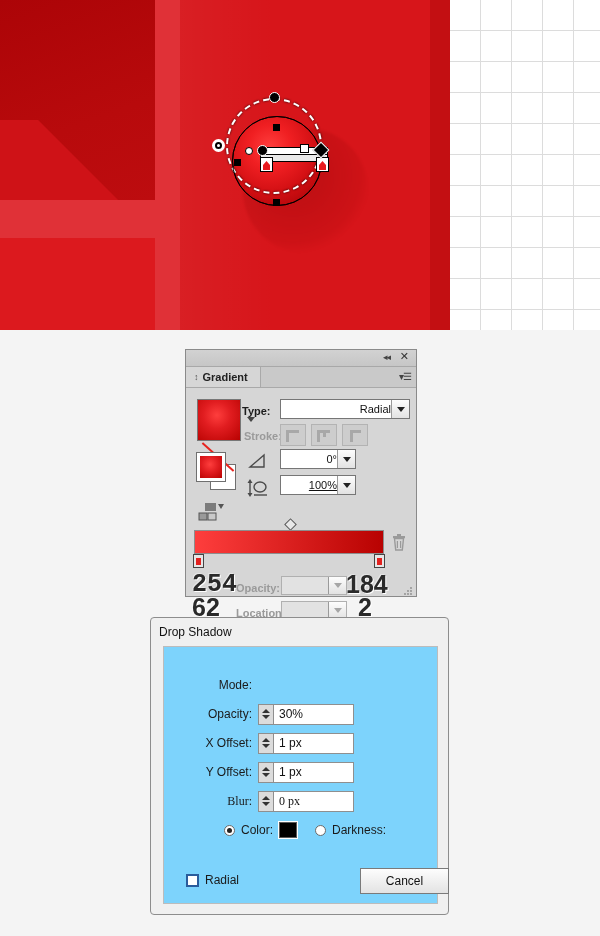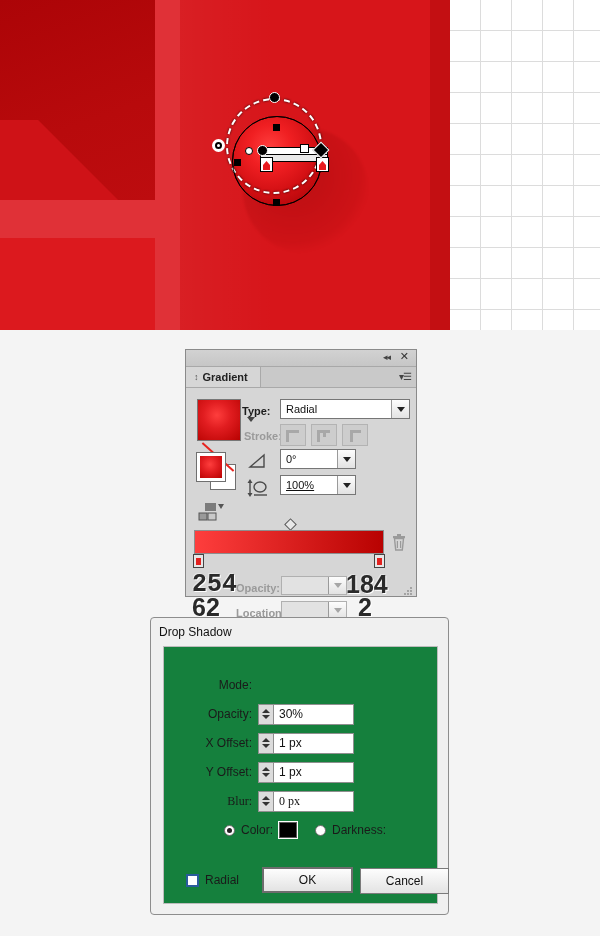--- a/index.html
+++ b/index.html
@@ -122,21 +122,21 @@
   .gp-titlebar .close{position:absolute;right:7px;top:1px;color:#333;font-size:11px;line-height:11px;}
   .gp-tabrow{position:relative;height:20px;background:#c9c9c9;border-bottom:1px solid #a9a9a9;}
   .gp-tab{
     position:absolute;left:0;top:0;height:20px;padding:0 12px 0 8px;
     background:#d6d6d6;border-right:1px solid #a9a9a9;
     display:flex;align-items:center;gap:4px;font-weight:bold;font-size:11px;color:#222;
   }
   .gp-tab .arrows{font-size:9px;color:#555;}
   .gp-menu{position:absolute;right:5px;top:4px;font-size:10px;color:#444;letter-spacing:-1px;}
 
-  .gp-body{position:relative;height:210px;}
+  .gp-body{position:relative;height:210px;text-align:right;}
 
   .swatch-main{
     position:absolute;left:11px;top:11px;width:44px;height:42px;
     border:1px solid #777;box-sizing:border-box;
     background:radial-gradient(circle at 45% 38%, #fe3e3d 0%, #e11d20 40%, #b80201 100%);
   }
   .swatch-caret{position:absolute;left:61px;top:29px;width:0;height:0;
     border-left:4px solid transparent;border-right:4px solid transparent;border-top:5px solid #444;}
 
   .fill-stroke{position:absolute;left:10px;top:64px;width:42px;height:40px;}
@@ -195,21 +195,21 @@
   }
 
   
   .ds-dialog{
     position:absolute;left:150px;top:617px;width:299px;height:298px;
     background:#f0f0f0;border:1px solid #8d8d8d;border-radius:4px;box-sizing:border-box;
   }
   .ds-title{position:absolute;left:8px;top:7px;font-size:12px;color:#111;}
   .ds-inner{
     position:absolute;left:12px;top:28px;width:275px;height:258px;
-    background:#15803d;border:1px solid #bcbcbc;box-sizing:border-box;
+    background:#7dd3fc;border:1px solid #bcbcbc;box-sizing:border-box;
   }
   .ds-row{position:absolute;height:22px;display:flex;align-items:center;}
   .ds-lbl{font-size:12px;color:#1a1a1a;text-align:right;width:66px;}
   .ds-combo{
     margin-left:6px;width:113px;height:21px;background:#d4d4d4;border:1px solid #8f8f8f;
     box-sizing:border-box;display:flex;align-items:center;font-size:12px;color:#111;
   }
   .ds-combo .v{padding-left:5px;flex:1;}
   .ds-combo .ab{width:20px;align-self:stretch;border-left:1px solid #9b9b9b;display:flex;align-items:center;justify-content:center;background:#d4d4d4;}
   .spin{
@@ -479,22 +479,19 @@
         <span class="radio" style="margin-left:12px;"></span>
         <span style="font-size:12px;color:#1a1a1a;">Darkness:</span>
       </div>
 
 
       <div class="ds-row" style="left:22px;top:222px;gap:6px;">
         <span class="chk"></span>
         <span style="font-size:12px;color:#1a1a1a;">Radial</span>
       </div>
 
-      <div class="dsbtn primary" style="position:absolute;left:98px;top:220px;width:91px;">
-        <span>OK</span>
-      </div>
       <div class="dsbtn" style="position:absolute;left:196px;top:221px;width:89px;">
         <span>Cancel</span>
       </div>
     </div>
   </div>
 
 </div>
 
 </body></html>

